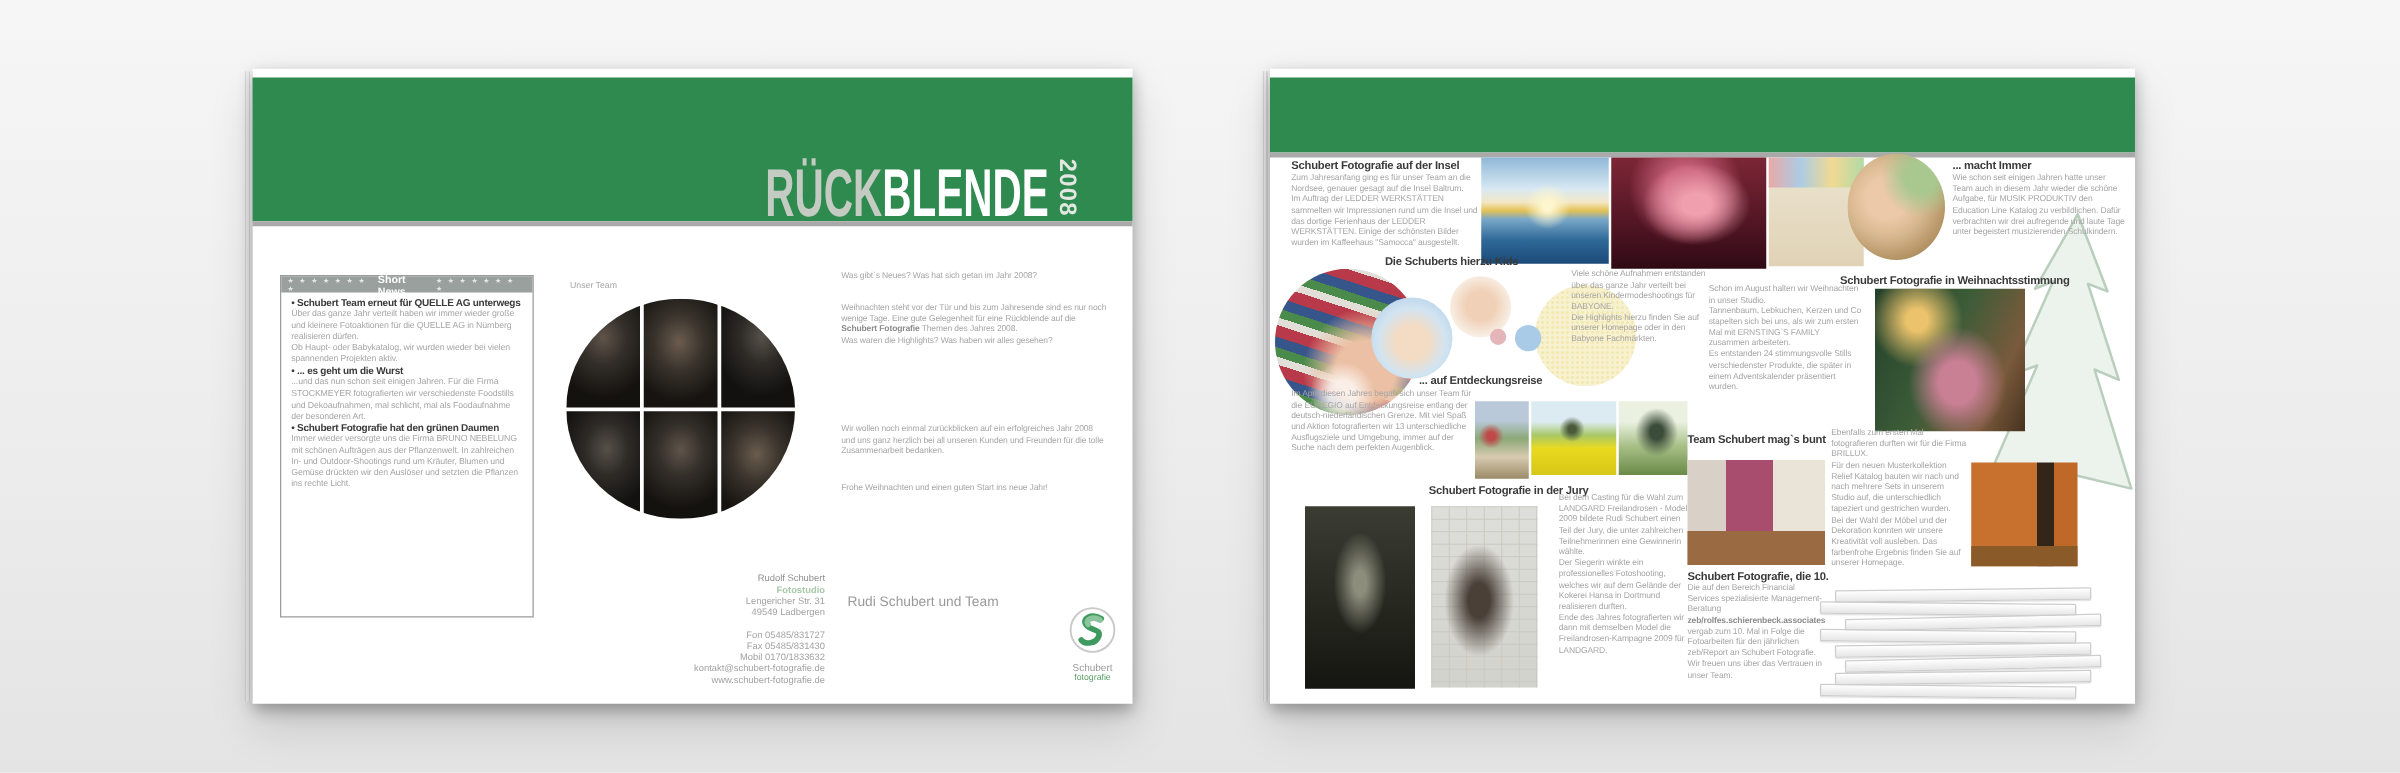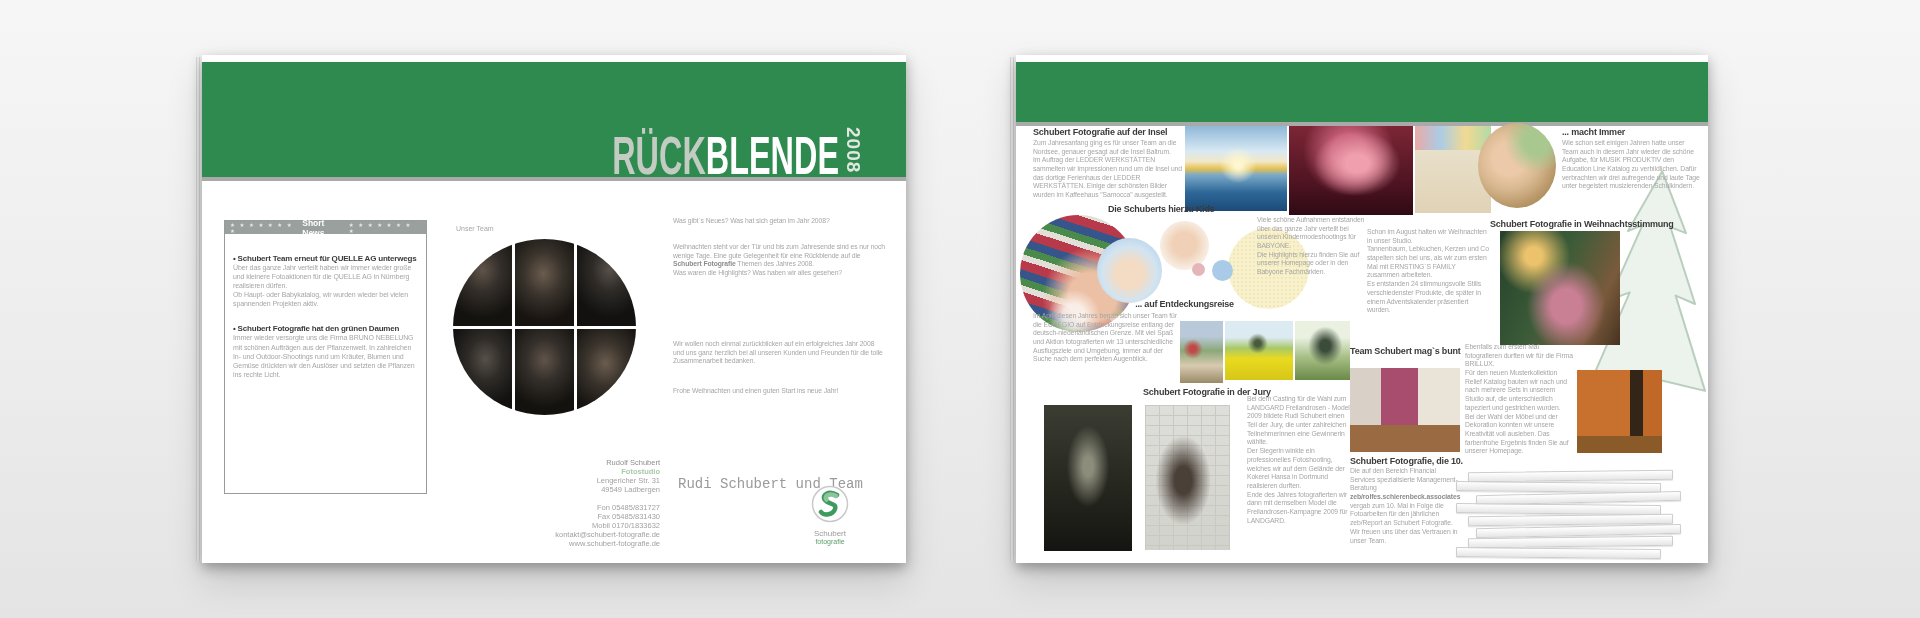--- a/index.html
+++ b/index.html
@@ -23,38 +23,38 @@
   .mh-year{writing-mode:vertical-rl;font-size:19px;font-weight:bold;color:#e2e7e2;
            letter-spacing:1px;margin-left:3px;height:50px;}
   
   .news-box{position:absolute;left:22px;top:165px;width:201px;height:272px;
             border:1px solid #9b9b9b;background:#fff;}
   .news-bar{height:13px;background:#9aa09e;display:flex;justify-content:space-between;
             align-items:center;padding:0 5px;color:#fff;}
   .news-bar .stars{font-size:5.5px;letter-spacing:1.5px;color:#e8e8e8;}
   .news-bar .nb-title{font-size:8.5px;font-weight:bold;}
   .news-items{padding:4px 8px;}
-  .news-item .hl{font-size:8px;display:block;overflow:hidden;margin-top:16px;}
+  .news-item .hl{font-size:8px;display:block;overflow:hidden;margin-top:0;}
   .news-item .body{font-size:7px;line-height:1.3;}
   
   .caption{color:#a6a6a6;font-size:7px;}
   .collage{position:absolute;left:251px;top:184px;width:183px;height:176px;border-radius:50%;
            overflow:hidden;display:grid;grid-template-columns:1fr 1fr 1fr;grid-template-rows:1fr 1fr;
            gap:3px;background:#fff;}
   .cell{background:radial-gradient(ellipse 70% 55% at 50% 36%,#60544a 0%,#332e29 45%,#14120f 100%);}
   .cell.v2{background:radial-gradient(ellipse 70% 55% at 48% 40%,#6b5c4e 0%,#38322b 48%,#161310 100%);}
   .cell.v3{background:radial-gradient(ellipse 65% 55% at 55% 35%,#57504a 0%,#2e2b27 45%,#121110 100%);}
   
   .contact{position:absolute;left:330px;top:403px;width:128px;text-align:right;
            color:#a2a2a2;font-size:7.5px;line-height:1.22;}
   .contact .cname{color:#8f8f8f;}
   .contact .cstudio{color:#a9c9a9;font-weight:bold;}
   .contact .spacer{height:8px;}
   
-  .logo-block{position:absolute;left:580px;top:430px;width:96px;text-align:center;}
+  .logo-block{position:absolute;left:624px;top:430px;width:96px;text-align:center;}
   .logo-name{font-size:8px;color:#9a9a9a;margin-top:2px;}
   .logo-sub{font-size:7px;color:#5aa briefly;}
   .logo-sub{font-size:7px;color:#5aa06a;}
   
   .ph{position:absolute;}
   .ph-sea{background:radial-gradient(circle at 52% 46%,#fdf6cf 0 5%,rgba(253,246,207,0) 26%),
           linear-gradient(180deg,#8fb8d8 0%,#d9e9f3 30%,#f2e7c5 42%,#e5c254 50%,#7aa8c8 58%,#2e6898 78%,#1b4a78 100%);}
   .ph-concert{background:radial-gradient(ellipse at 55% 42%,#ef9fae 0 12%,rgba(239,159,174,0) 45%),
           radial-gradient(ellipse at 48% 28%,#c8607a 0 18%,rgba(200,96,122,0) 50%),
           linear-gradient(180deg,#7c2636,#4a1220 70%,#2e0a14);}
@@ -91,21 +91,21 @@
   .dot-pink{background:#e4b6ba;} .dot-blue{background:#a9cbe7;}
   .dot-yellow{background:radial-gradient(#f2e7ac 1px,rgba(0,0,0,0) 1.2px) 0 0/4px 4px,#f8f1cf;}
   
   .zeb{position:absolute;left:444px;top:415px;width:205px;height:80px;}
   .slab{height:8px;margin-top:1px;background:linear-gradient(#ffffff,#e6e6e6),linear-gradient(#b8b8b8,#b8b8b8);
         background-size:100% 100%,34% 1px;background-position:0 0,center 45%;background-repeat:no-repeat;
         border:1px solid #cdcdcd;border-radius:1px;box-shadow:0 1px 1px rgba(0,0,0,.12);}
   .slab:nth-child(odd){transform:translateX(8px) rotate(-.7deg);}
   .slab:nth-child(even){transform:translateX(-4px) rotate(.6deg);}
   .slab:nth-child(3n){transform:translateX(16px) rotate(-1.2deg);}
-  .sig{color:#9a9a9a;font-size:14px;font-family:Liberation Mono, monospace;}
+  .sig{color:#9a9a9a;font-size:11px;}
 </style>
 </head>
 <body>
 
 <div id="canvas">
 
   <div class="stack-edge" style="left:196px;"></div>
   <div class="stack-edge" style="left:1010px;"></div>
 
   <div class="page" style="left:202px;width:704px;">
@@ -123,20 +123,24 @@
           <span class="nb-title">Short News</span>
           <span class="stars">★ ★ ★ ★ ★ ★ ★ ★</span>
         </div>
       <div class="news-items">
         <div class="news-item">
             <span class="hl">• Schubert Team erneut für QUELLE AG unterwegs</span>
             <div class="body">Über das ganze Jahr verteilt haben wir immer wieder große und kleinere Fotoaktionen für die QUELLE AG in Nürnberg realisieren dürfen.
 Ob Haupt- oder Babykatalog, wir wurden wieder bei vielen spannenden Projekten aktiv.</div>
           </div>
         <div class="news-item">
+            <span class="hl">• ... es geht um die Wurst</span>
+            <div class="body">...und das nun schon seit einigen Jahren. Für die Firma STOCKMEYER fotografierten wir verschiedenste Foodstills und Dekoaufnahmen, mal schlicht, mal als Foodaufnahme der besonderen Art.</div>
+          </div>
+        <div class="news-item">
             <span class="hl">• Schubert Fotografie hat den grünen Daumen</span>
             <div class="body">Immer wieder versorgte uns die Firma BRUNO NEBELUNG mit schönen Aufträgen aus der Pflanzenwelt. In zahlreichen In- und Outdoor-Shootings rund um Kräuter, Blumen und Gemüse drückten wir den Auslöser und setzten die Pflanzen ins rechte Licht.</div>
           </div>
       </div>
     </div>
 
     <div class="abs caption" style="left:254px;top:170px;">Unser Team</div>
     <div class="collage">
       <div class="cell"></div>
       <div class="cell v2"></div>
@@ -201,21 +205,21 @@
     <div class="ph ph-baby" style="left:81px;top:183px;width:65px;height:65px;"></div>
     <div class="ph ph-toddler" style="left:144px;top:166px;width:49px;height:49px;"></div>
     <div class="dot dot-pink" style="left:176px;top:208px;width:13px;height:13px;"></div>
     <div class="dot dot-blue" style="left:196px;top:205px;width:21px;height:21px;"></div>
     <div class="abs body" style="left:241px;top:161px;width:110px;">Viele schöne Aufnahmen entstanden über das ganze Jahr verteilt bei unseren Kindermodeshootings für BABYONE.
 Die Highlights hierzu finden Sie auf unserer Homepage oder in den Babyone Fachmärkten.</div>
     <div class="abs body" style="left:351px;top:173px;width:122px;">Schon im August halten wir Weihnachten in unser Studio.
 Tannenbaum, Lebkuchen, Kerzen und Co stapelten sich bei uns, als wir zum ersten Mal mit ERNSTING`S FAMILY zusammen arbeiteten.
 Es entstanden 24 stimmungsvolle Stills verschiedenster Produkte, die später in einem Adventskalender präsentiert wurden.</div>
 
-    <div class="abs hl" style="left:474px;top:164px;">Schubert Fotografie in Weihnachtsstimmung</div>
+    <div class="abs hl" style="left:456px;top:164px;">Schubert Fotografie in Weihnachtsstimmung</div>
     <div class="ph ph-xmas" style="left:484px;top:176px;width:120px;height:114px;"></div>
 
     <div class="abs hl" style="left:100px;top:244px;width:137px;text-align:center;">... auf Entdeckungsreise</div>
     <div class="abs body" style="left:17px;top:257px;width:145px;">Im April diesen Jahres begab sich unser Team für die EUREGIO auf Entdeckungsreise entlang der deutsch-niederländischen Grenze. Mit viel Spaß und Aktion fotografierten wir 13 unterschiedliche Ausflugsziele und Umgebung, immer auf der Suche nach dem perfekten Augenblick.</div>
     <div class="ph ph-family" style="left:164px;top:266px;width:43px;height:62px;"></div>
     <div class="ph ph-jump" style="left:209px;top:266px;width:68px;height:59px;"></div>
     <div class="ph ph-bike" style="left:279px;top:266px;width:55px;height:59px;"></div>
 
     <div class="abs hl" style="left:334px;top:291px;text-align:right;">Team Schubert mag`s bunt</div>
     <div class="ph ph-pinkroom" style="left:334px;top:313px;width:110px;height:84px;"></div>

